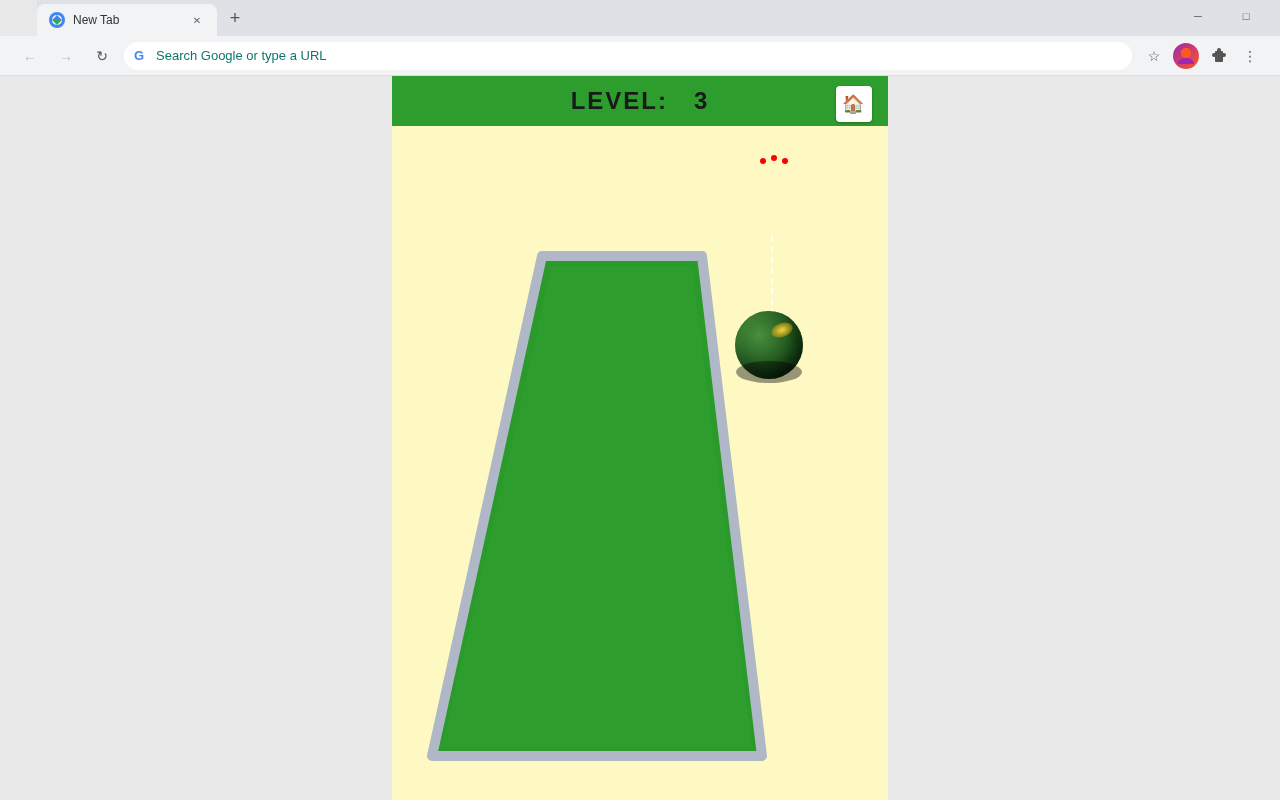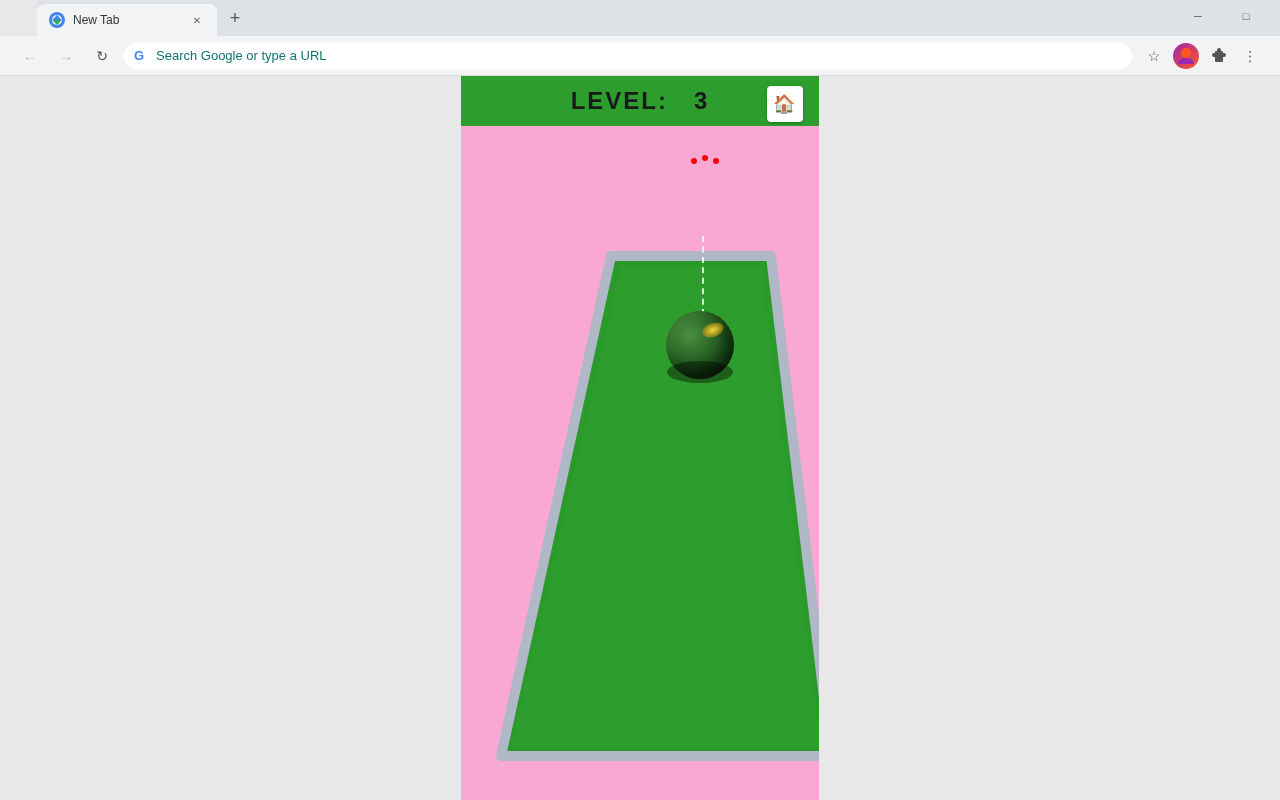--- a/index.html
+++ b/index.html
@@ -164,23 +164,23 @@
       height: calc(800px - 76px);
       background: #e8e8e8;
       display: flex;
       justify-content: center;
       align-items: flex-start;
       overflow: hidden;
     }
 
     
     .game-container {
-      width: 358px;
+      width: 496px;
       height: 724px;
-      background: #f9a8d4;
+      background: #fef9c3;
       position: relative;
       overflow: hidden;
     }
 
     
     .level-header {
       position: absolute;
       top: 0;
       left: 0;
       right: 0;

